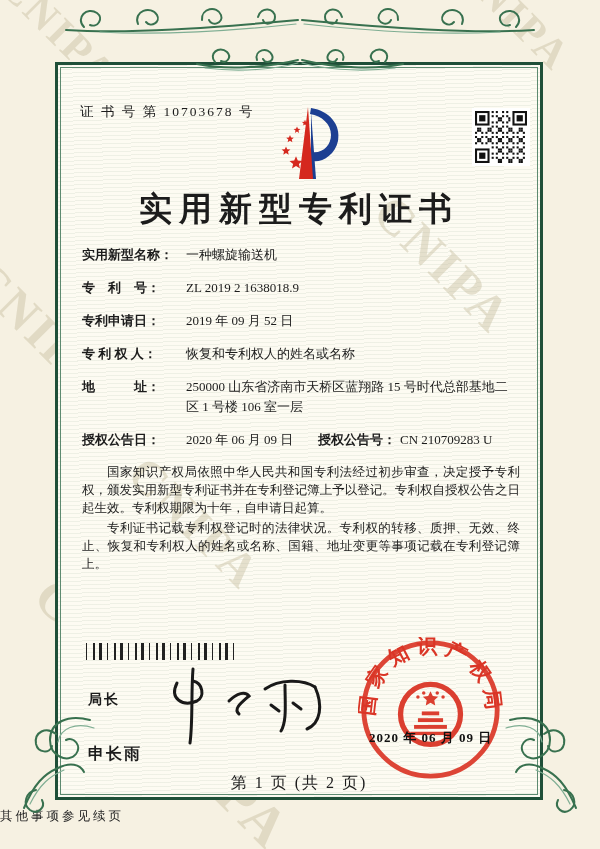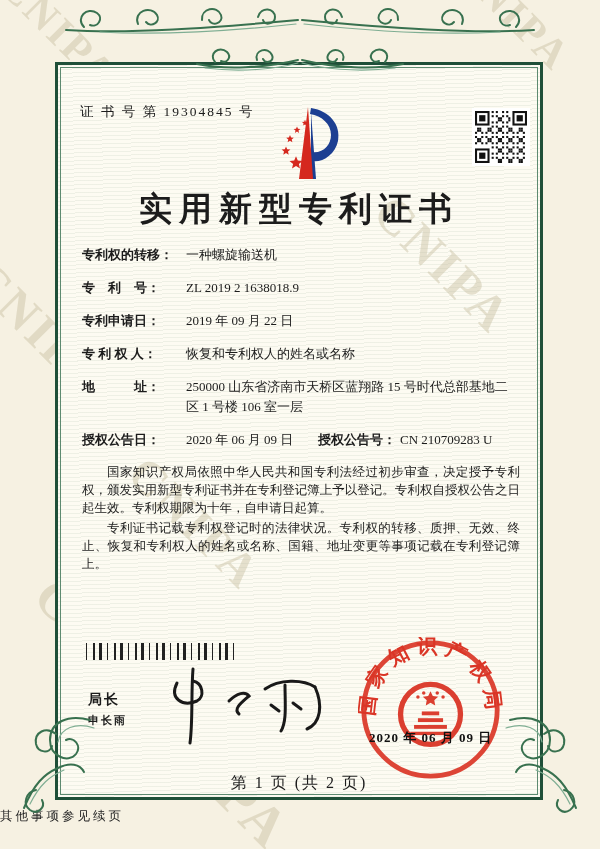--- a/index.html
+++ b/index.html
@@ -50,21 +50,21 @@
   .lbl{width:104px;min-width:104px;font-weight:600;white-space:nowrap;}
   .val{flex:1;}
   .row-double .val{width:118px;min-width:118px;flex:none;}
   .row-double .lbl2{font-weight:600;white-space:nowrap;margin-left:14px;}
   .row-double .val2{margin-left:4px;}
   .paras{margin-top:10px;font-size:12.5px;line-height:18px;text-align:justify;}
   .paras p{margin:0 0 2px 0;text-indent:2em;}
   
   .barcode{position:absolute;left:28px;top:578px;z-index:4;}
   .sig-title{position:absolute;left:30px;top:626px;font-size:14px;font-weight:700;letter-spacing:2px;z-index:4;}
-  .sig-name{position:absolute;left:30px;top:648px;font-size:11px;font-weight:700;letter-spacing:2px;z-index:4;}
+  .sig-name{position:absolute;left:30px;top:679px;font-size:16px;font-weight:700;letter-spacing:2px;z-index:4;}
   .signature{position:absolute;left:95px;top:598px;z-index:4;}
   .seal{position:absolute;left:300px;top:572px;z-index:5;}
   .seal-date{
     position:absolute;left:300px;top:664px;width:145px;text-align:center;
     font-size:13px;font-weight:700;letter-spacing:1px;color:#111;z-index:6;
   }
   .page-info{
     position:absolute;left:0;top:708px;width:100%;text-align:center;
     font-size:16px;letter-spacing:2px;z-index:4;
   }
@@ -136,21 +136,21 @@
       <path class="lt" d="M88,16 C70,10 54,16 52,30"></path>
       <path class="lt" d="M24,92 C34,72 44,64 58,58"></path>
     </g>
   </svg>
 
   <div class="frame">
 
     <span class="wm wm-in" style="left:300px;top:170px;font-size:50px;">CNIPA</span>
     <span class="wm wm-in" style="left:55px;top:430px;font-size:48px;">CNIPA</span>
 
-    <div class="cert-no">证 书 号 第 19304845 号</div>
+    <div class="cert-no">证 书 号 第 10703678 号</div>
 
     <svg class="logo" width="64" height="76" viewBox="0 0 64 76">
       <path d="M31,3 C50,6 61,20 58,36 C55,50 42,58 32,56 L31,47 C43,49 51,40 51,30 C51,19 42,11 30,9 Z" fill="#1d3f92"></path>
       <polygon points="31,7 36,74 31,74" fill="#1d3f92"></polygon>
       <polygon points="28,2 33,74 19,74" fill="#d5281e"></polygon>
       <g id="logo-stars" fill="#d5281e">
           <polygon points="25.0,14.8 25.8,16.8 28.0,17.0 26.4,18.4 26.9,20.6 25.0,19.4 23.1,20.6 23.6,18.4 22.0,17.0 24.2,16.8 "></polygon>
           <polygon points="17.0,21.4 18.0,23.7 20.4,23.9 18.5,25.5 19.1,27.9 17.0,26.6 14.9,27.9 15.5,25.5 13.6,23.9 16.0,23.7 "></polygon>
           <polygon points="10.0,30.0 11.1,32.5 13.8,32.8 11.7,34.6 12.4,37.2 10.0,35.8 7.6,37.2 8.3,34.6 6.2,32.8 8.9,32.5 "></polygon>
           <polygon points="6.0,41.4 7.2,44.3 10.4,44.6 8.0,46.6 8.7,49.7 6.0,48.1 3.3,49.7 4.0,46.6 1.6,44.6 4.8,44.3 "></polygon>
@@ -306,30 +306,30 @@
           <rect x="17" y="24" width="1" height="1"></rect>
           <rect x="21" y="24" width="1" height="1"></rect>
           <rect x="22" y="24" width="1" height="1"></rect>
         </g>
     </svg>
 
     <div class="title">实用新型专利证书</div>
 
     <div class="content">
       <div class="row">
-        <span class="lbl">专利权的转移：</span>
+        <span class="lbl">实用新型名称：</span>
         <span class="val">一种螺旋输送机</span>
       </div>
       <div class="row">
         <span class="lbl">专　利　号：</span>
         <span class="val">ZL 2019 2 1638018.9</span>
       </div>
       <div class="row">
         <span class="lbl">专利申请日：</span>
-        <span class="val">2019 年 09 月 22 日</span>
+        <span class="val">2019 年 09 月 52 日</span>
       </div>
       <div class="row">
         <span class="lbl">专 利 权 人：</span>
         <span class="val">恢复和专利权人的姓名或名称</span>
       </div>
       <div class="row">
         <span class="lbl">地　　　址：</span>
         <span class="val">250000 山东省济南市天桥区蓝翔路 15 号时代总部基地二区 1 号楼 106 室一层</span>
       </div>
       <div class="row row-double">

